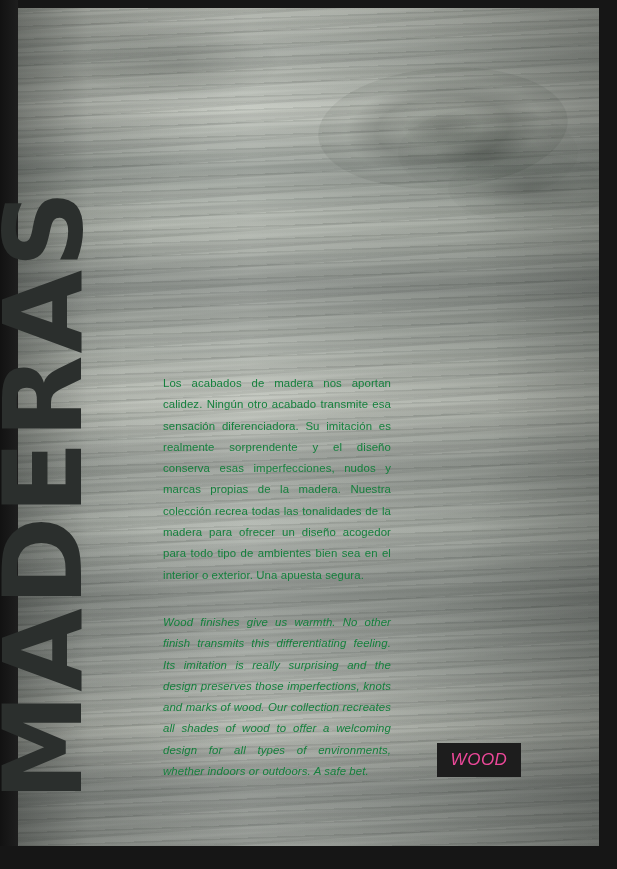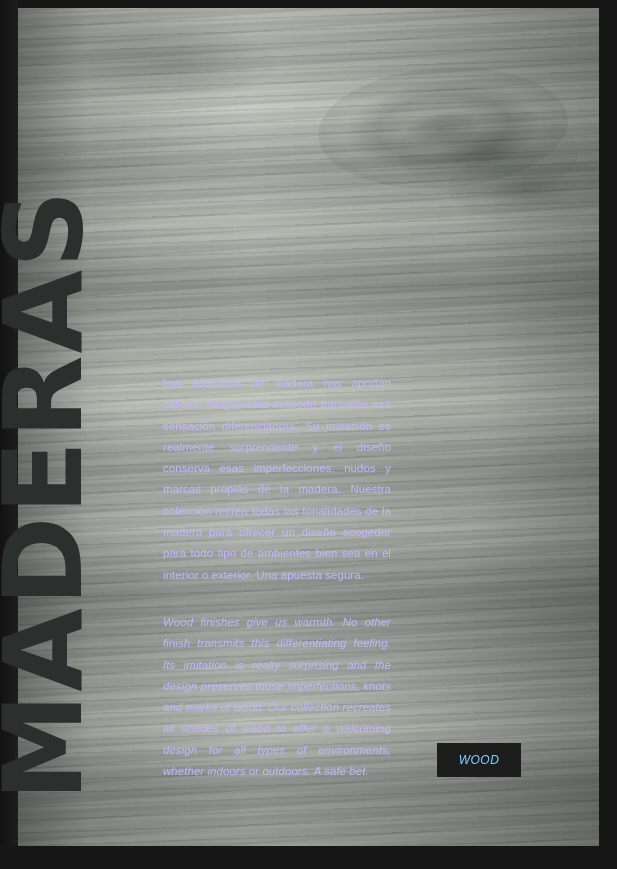--- a/index.html
+++ b/index.html
@@ -170,21 +170,21 @@
     line-height: .9;
     margin-top: 120px;
   }
 
   
   #copy-block {
     position: absolute;
     left: 163px;
     top: 373px;
     width: 228px;
-    color: #c4b5fd;
+    color: #15803d;
   }
   #copy-es p, #copy-en p {
     font-family: "Liberation Sans", sans-serif;
     font-size: 11.4px;
     line-height: 21.3px;
     text-align: justify;
     letter-spacing: .1px;
   }
   #copy-en {
     margin-top: 13px;
@@ -202,23 +202,23 @@
     width: 84px;
     height: 34px;
     background: #1d1d1d;
     display: flex;
     align-items: center;
     justify-content: center;
   }
   #wood-badge span {
     font-family: "Liberation Sans", sans-serif;
     font-style: italic;
-    font-size: 12px;
+    font-size: 17px;
     letter-spacing: .5px;
-    color: #7dd3fc;
+    color: #ec4899;
   }
 
   
   #bottom-strip {
     position: absolute;
     left: 0; right: 0; bottom: 0;
     height: 23px;
     background: #161616;
   }
   #right-strip {

